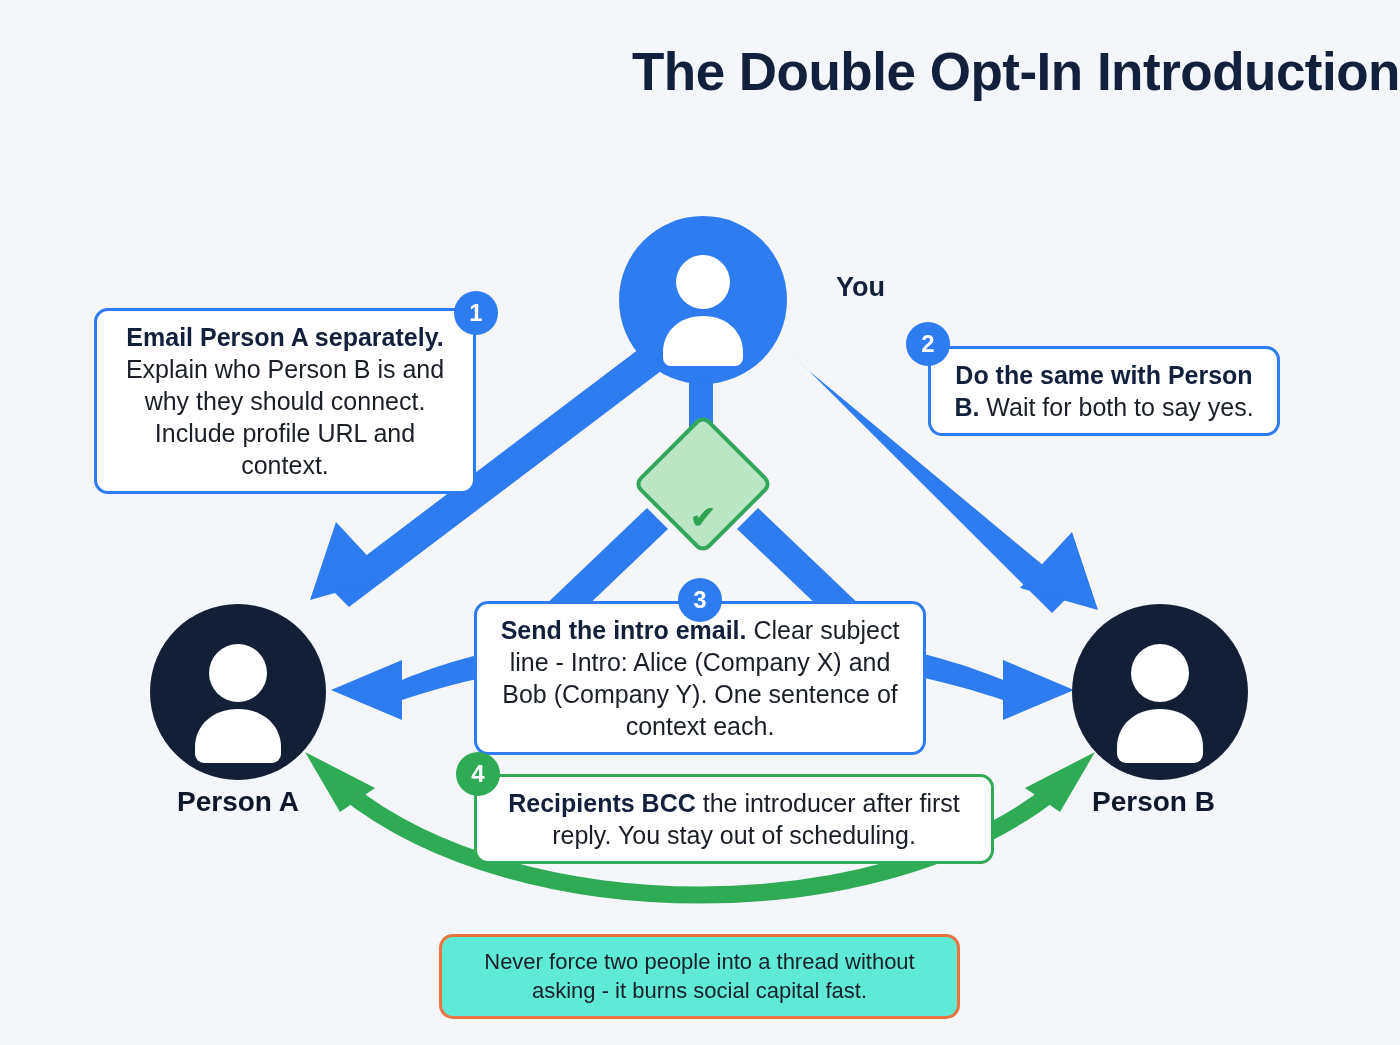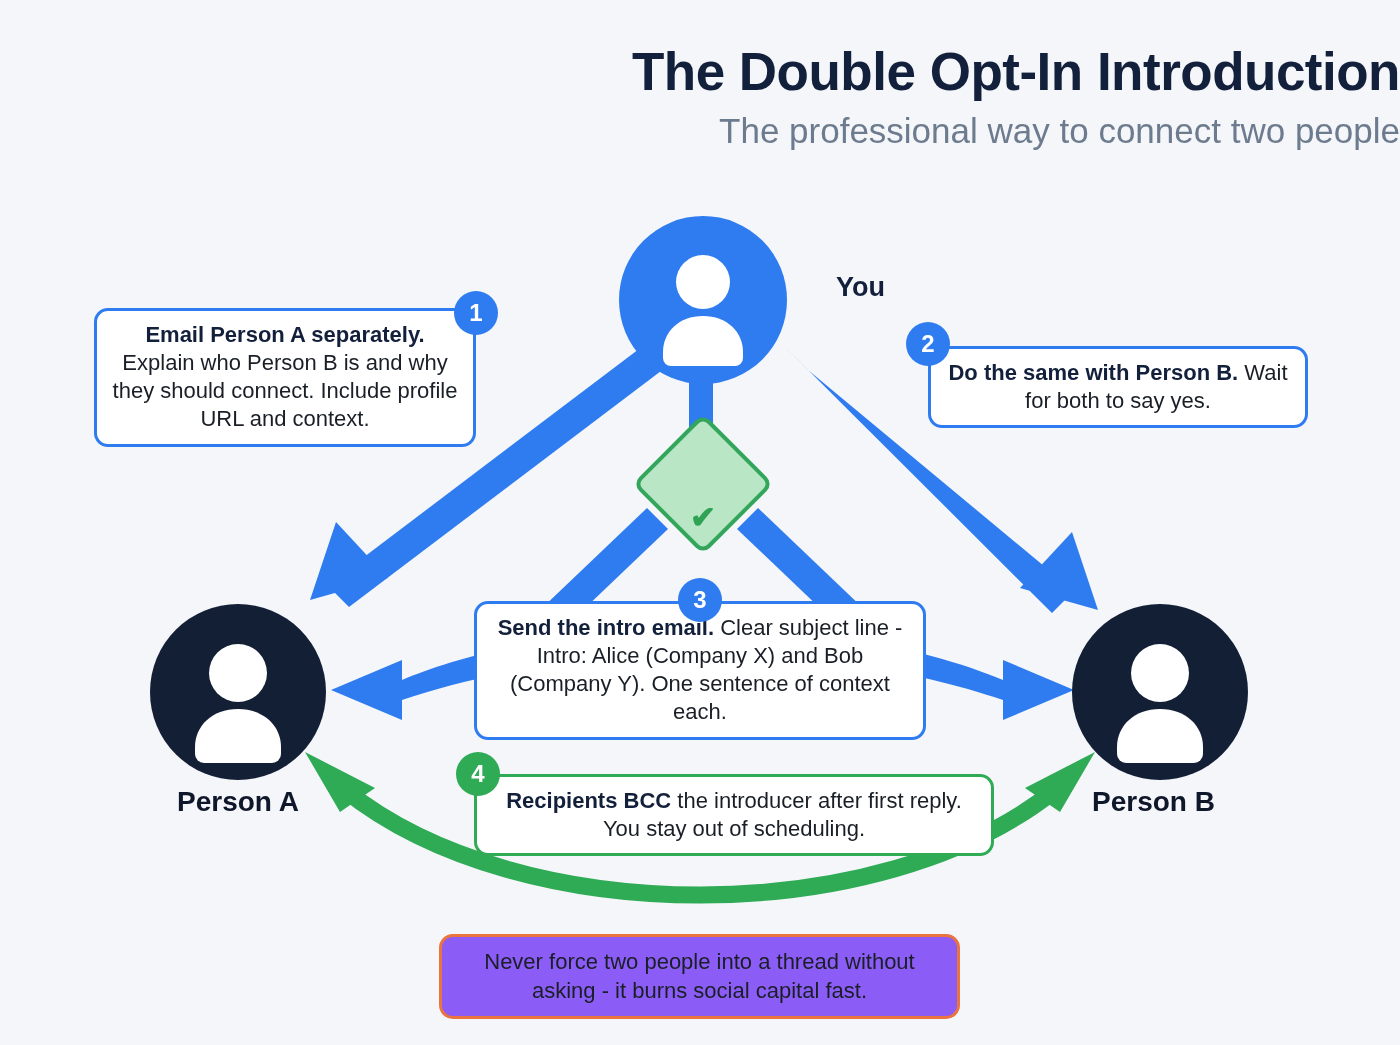--- a/index.html
+++ b/index.html
@@ -148,21 +148,21 @@
   
   .callout {
     position: absolute;
     background: #ffffff;
     border: 3px solid #2f7cf0;
     border-radius: 14px;
     box-sizing: border-box;
     z-index: 7;
     padding: 10px 14px;
     text-align: center;
-    font-size: 22px;
+    font-size: 25px;
     color: #1a1f27;
     line-height: 1.28;
   }
   .callout.green-outline { border-color: #2faa55; }
   .callout b { color: #13203c; }
 
   .badge {
     position: absolute;
     width: 44px;
     height: 44px;
@@ -173,37 +173,37 @@
     font-weight: bold;
     display: flex;
     align-items: center;
     justify-content: center;
     z-index: 9;
     box-sizing: border-box;
   }
   .badge.green { background: #2faa55; }
 
   .callout-1 { left: 94px;  top: 308px; width: 382px; }
-  .callout-2 { left: 928px; top: 346px; width: 380px; }
+  .callout-2 { left: 928px; top: 346px; width: 352px; }
   .callout-3 { left: 474px; top: 601px; width: 452px; }
   .callout-4 { left: 474px; top: 774px; width: 520px; }
 
   .badge-1 { left: 454px;  top: 291px; }
   .badge-2 { left: 906px;  top: 322px; }
   .badge-3 { left: 678px;  top: 578px; }
   .badge-4 { left: 456px;  top: 752px; }
 
   
   .warning-box {
     position: absolute;
     left: 439px;
     top: 934px;
     width: 521px;
     box-sizing: border-box;
-    background: #8b5cf6;
+    background: #5eead4;
     border: 3px solid #ea7340;
     border-radius: 14px;
     padding: 11px 16px;
     text-align: center;
     font-size: 22px;
     color: #1a1f27;
     line-height: 1.30;
     z-index: 7;
   }
 </style>
@@ -244,21 +244,20 @@
 
     <g>
       <path d="M 345,790 C 520,930 880,930 1055,790" fill="none" stroke="#2faa55" stroke-width="17" stroke-linecap="round"></path>
       <polygon points="305,752 375,788 340,812" fill="#2faa55"></polygon>
       <polygon points="1095,752 1025,788 1060,812" fill="#2faa55"></polygon>
     </g>
   </svg>
 
   <div class="header">
     <h1 class="title">The Double Opt-In Introduction</h1>
-    <p class="subtitle">The professional way to connect two people</p>
   </div>
 
   <div class="avatar-node node-you">
     <div class="avatar avatar-you">
       <svg width="168" height="168" viewBox="0 0 168 168">
         <circle cx="84" cy="66" r="27" fill="#ffffff"></circle>
         <path d="M 84 100 C 60 100 44 116 44 136 L 44 142 A 8 8 0 0 0 52 150 L 116 150 A 8 8 0 0 0 124 142 L 124 136 C 124 116 108 100 84 100 Z" fill="#ffffff"></path>
       </svg>
     </div>
   </div>

